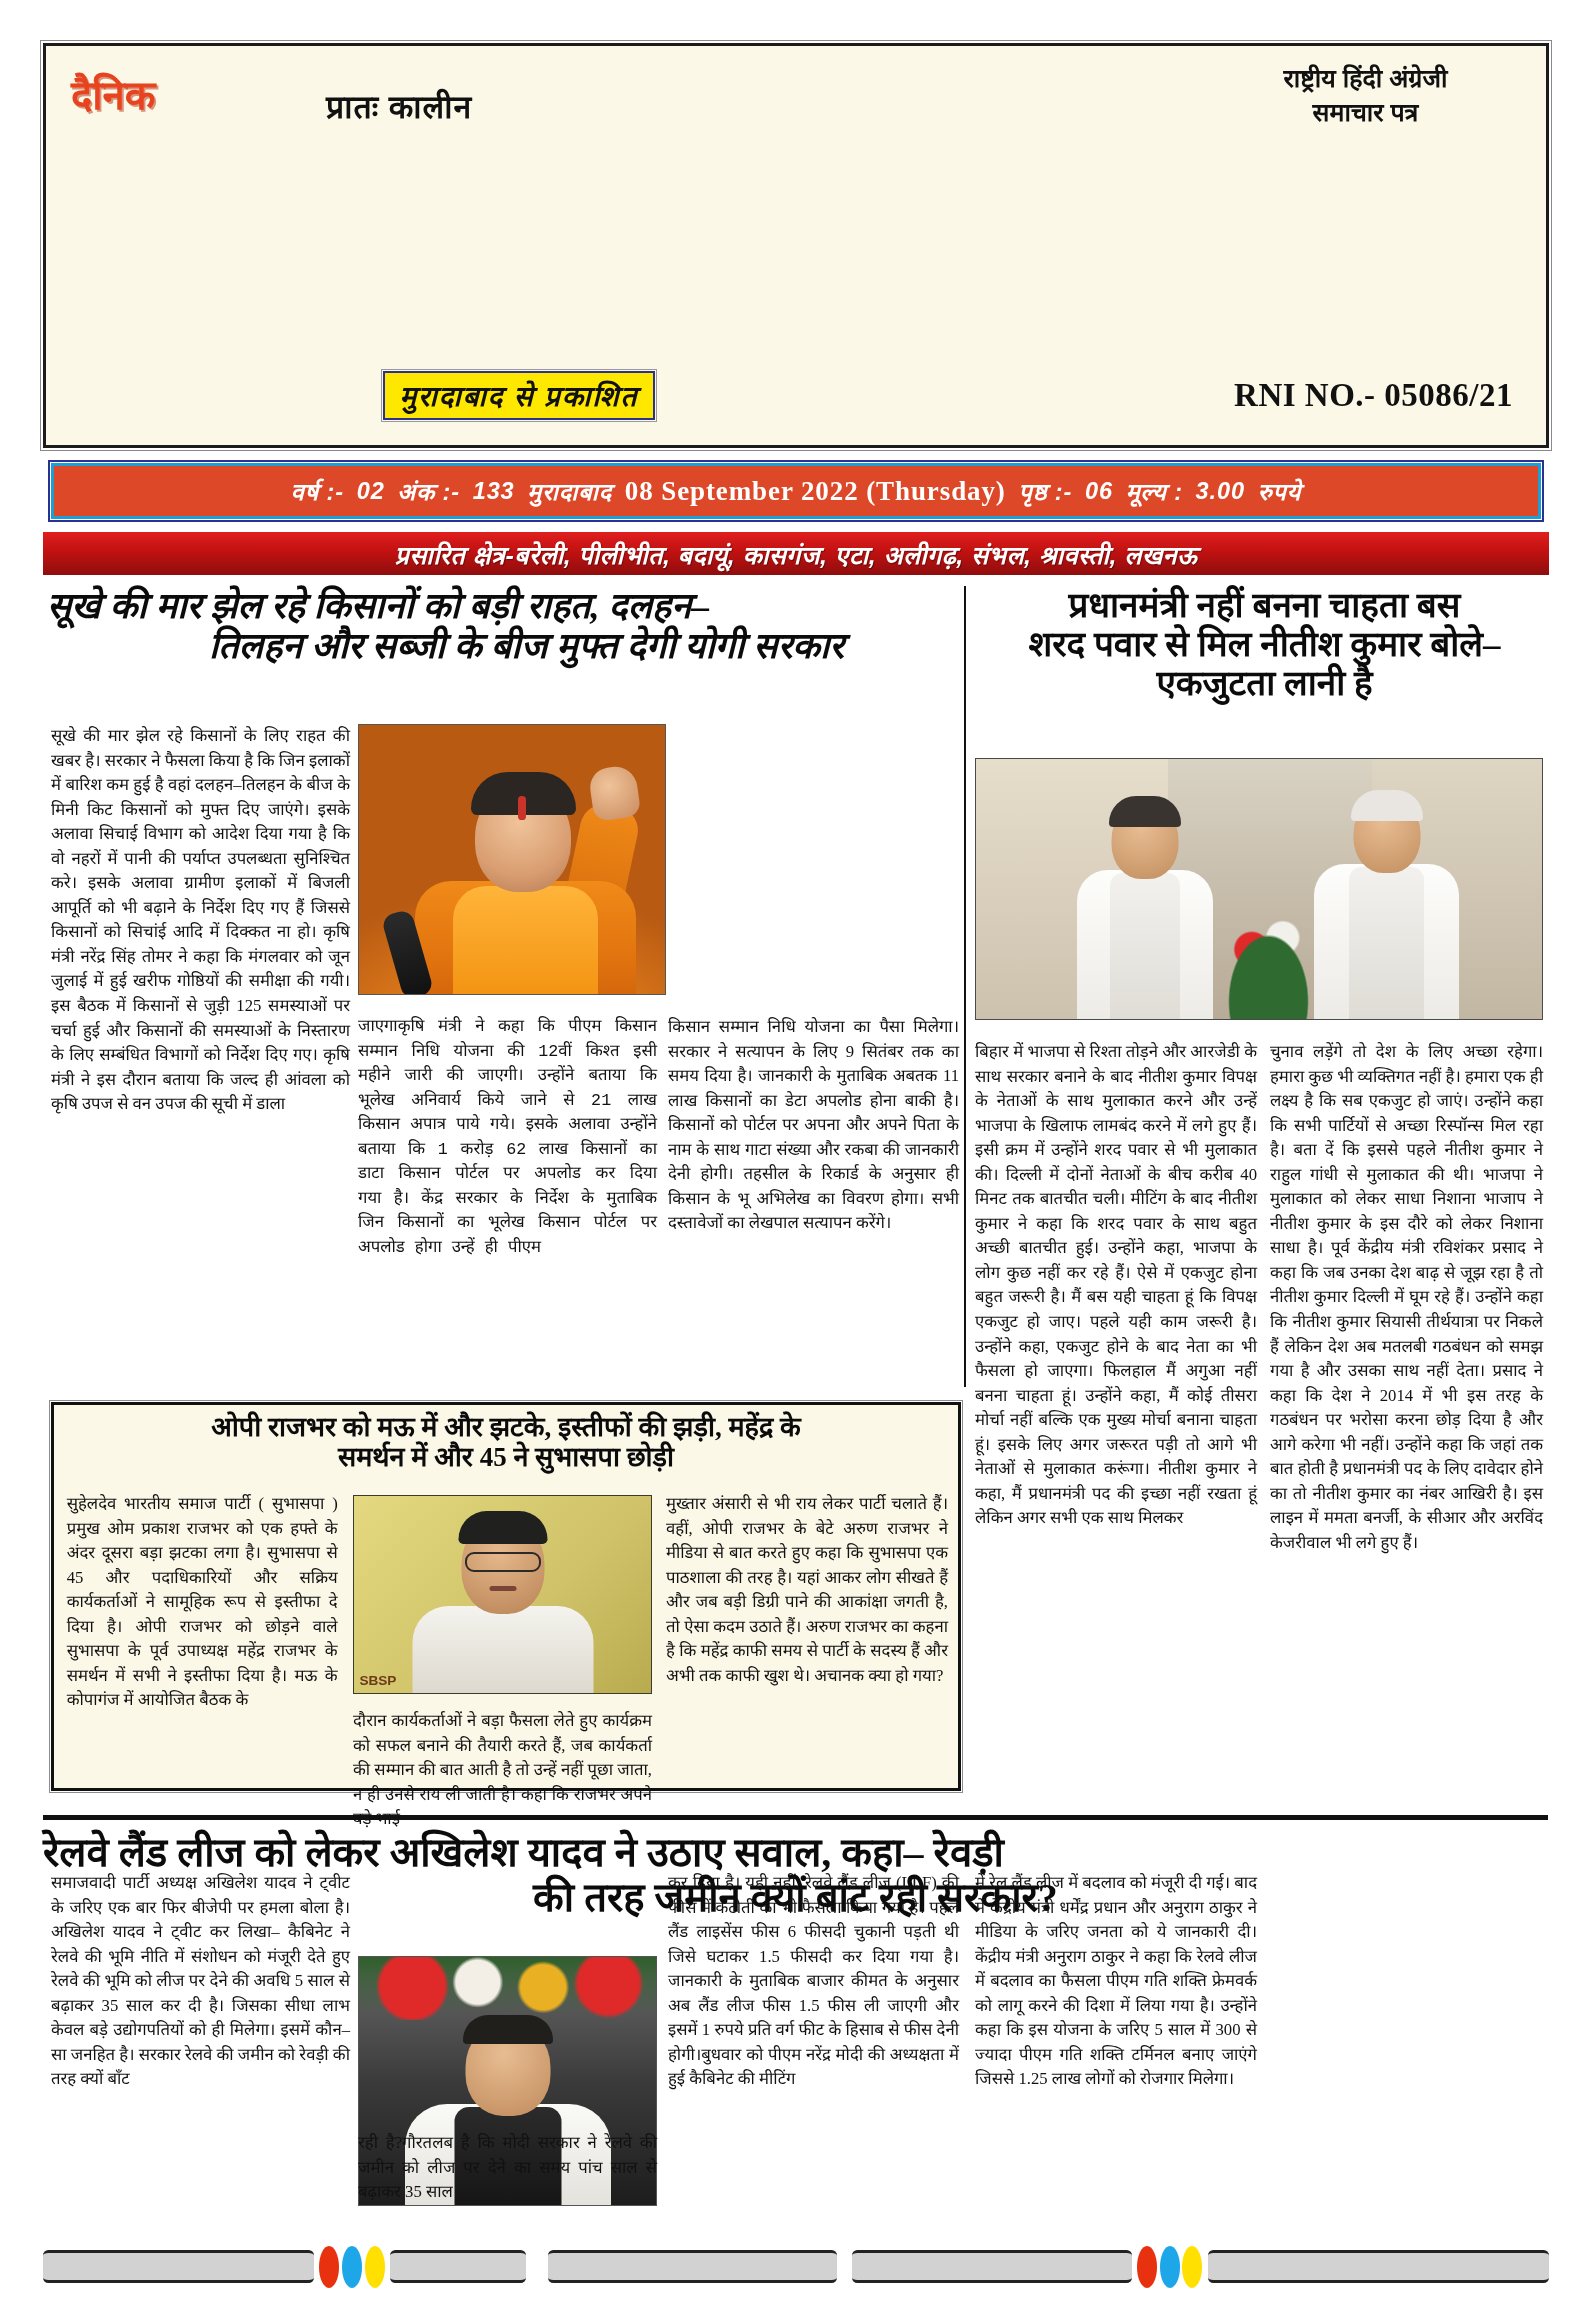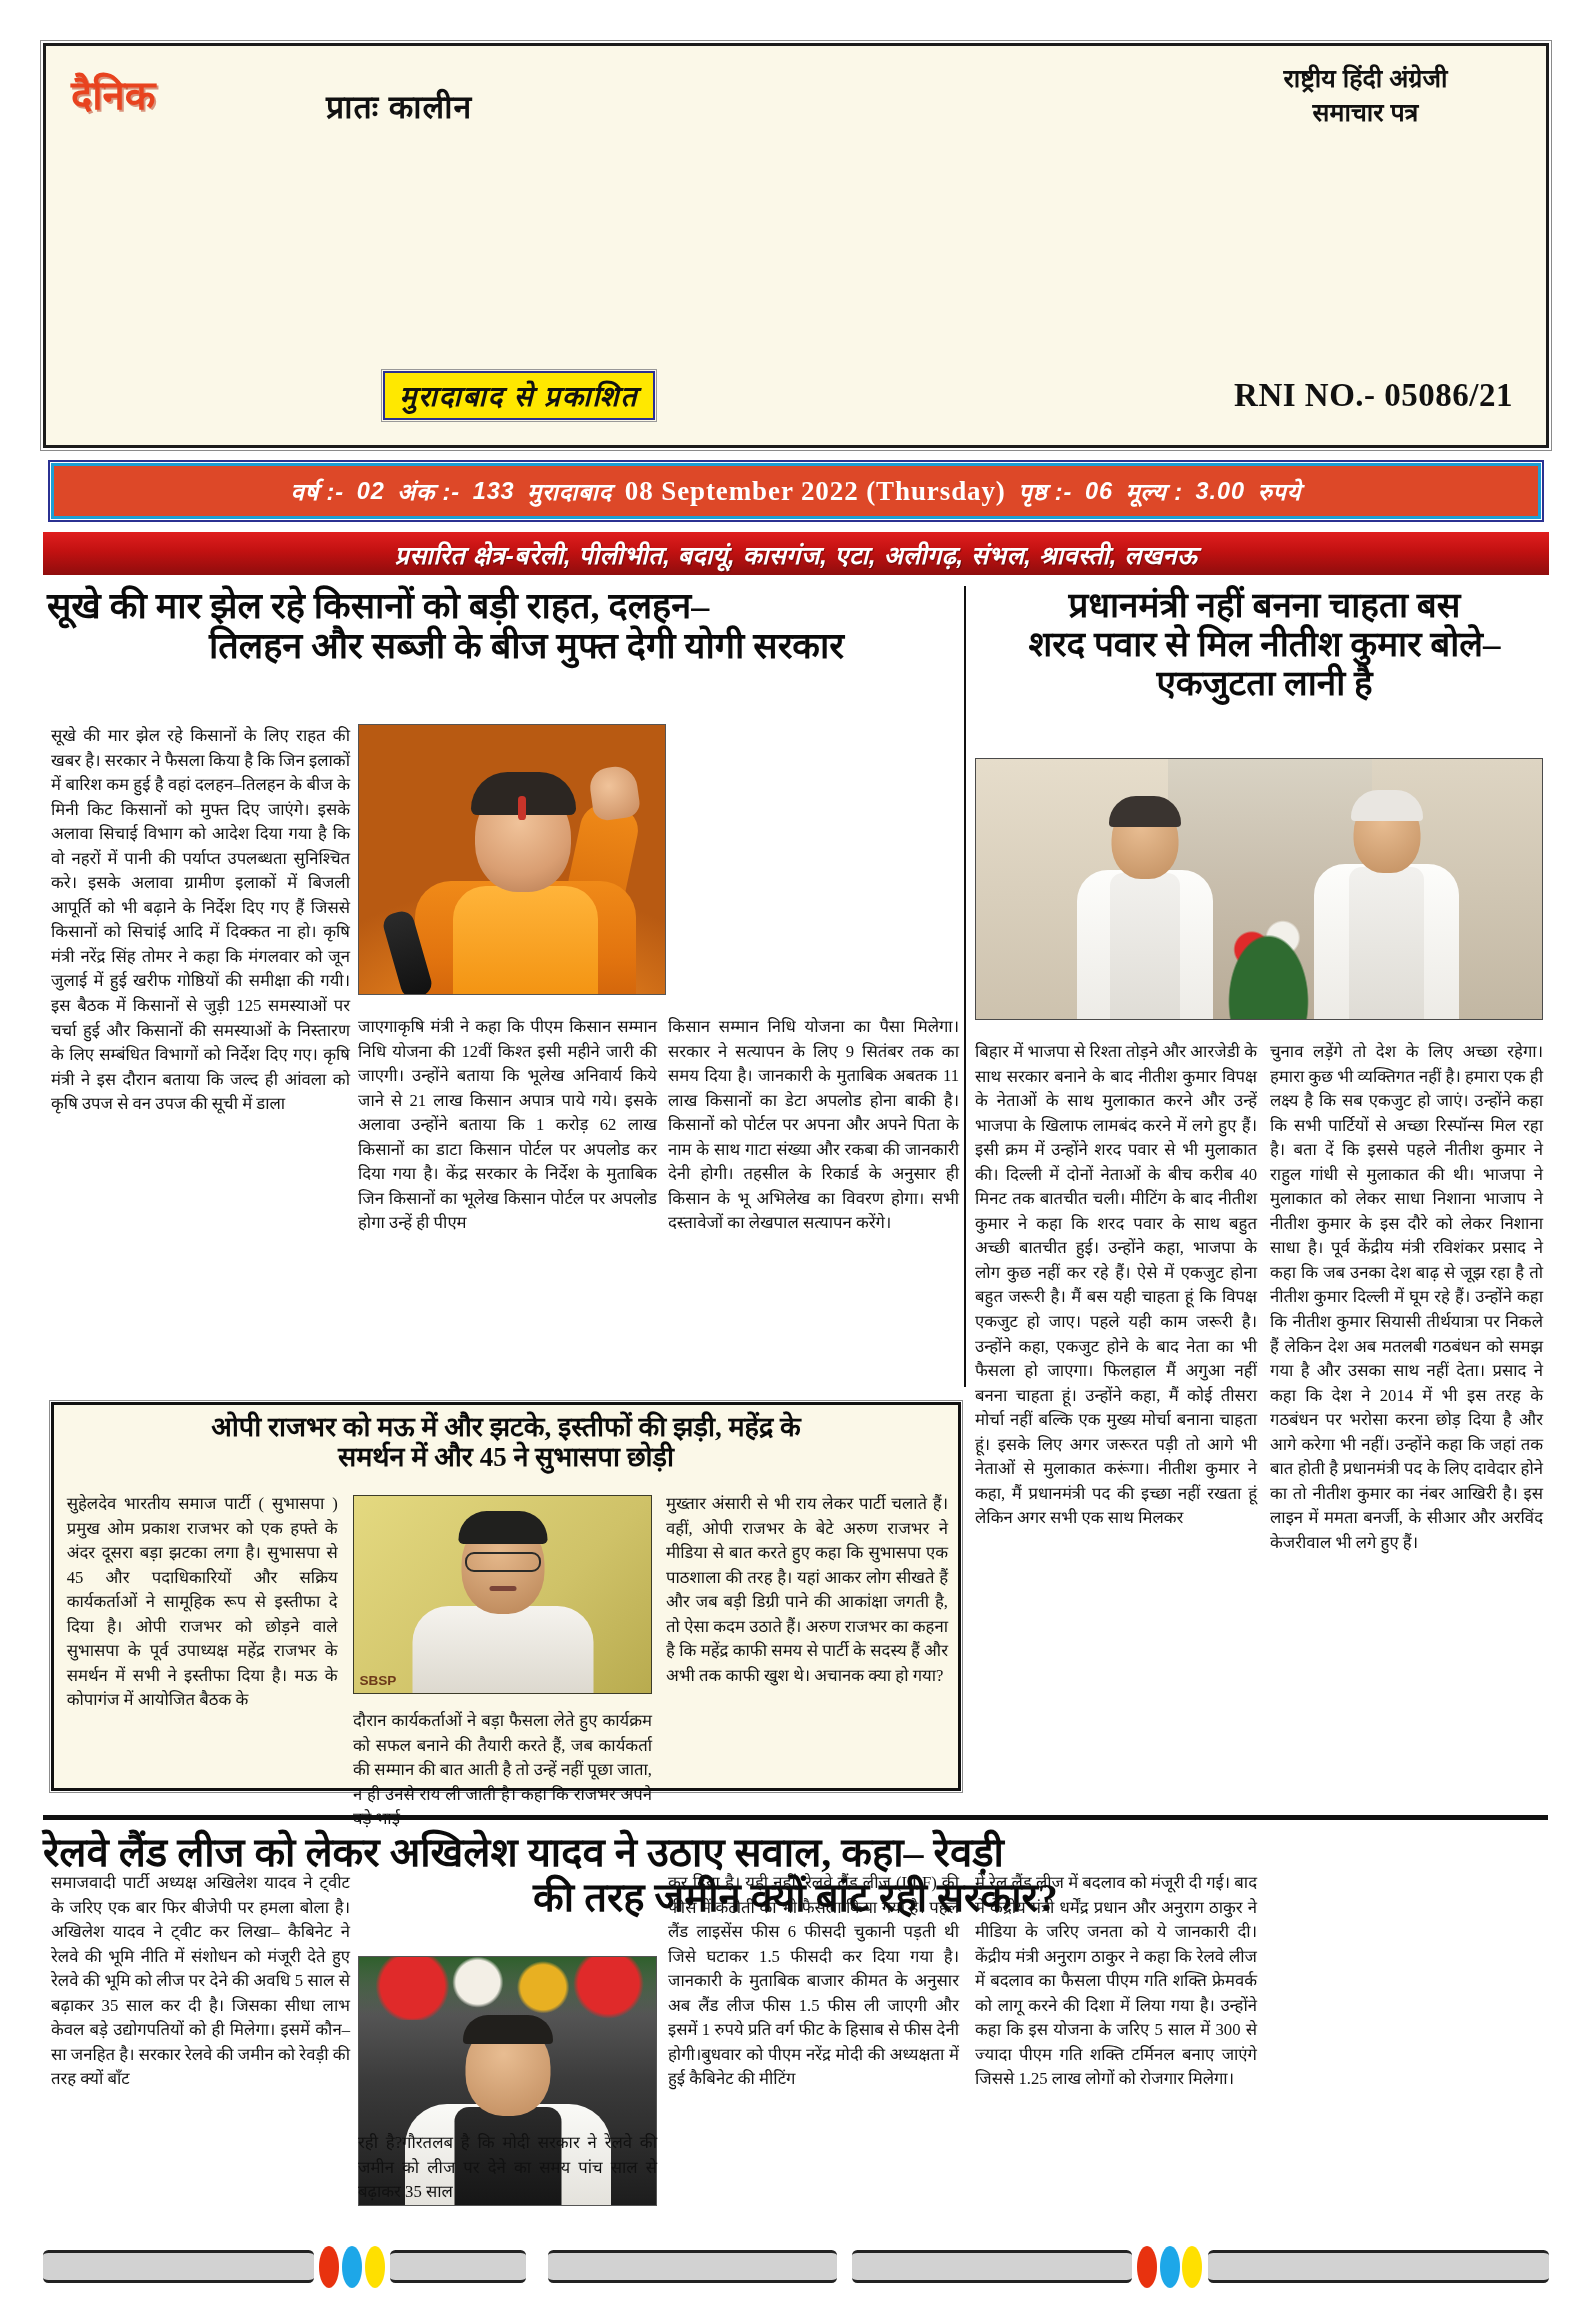--- a/index.html
+++ b/index.html
@@ -138,20 +138,21 @@
     color: #111;
     hyphens: none;
   }
 
   
   .story1-hl {
     position: absolute; left: 47px; top: 586px;
     width: 959px;
     font-size: 36px;
     text-align: left;
+    font-style: italic;
   }
   .story1-hl .l2 { display:block; text-align:center; }
   .story1-photo {
     position: absolute; left: 358px; top: 724px;
     width: 308px; height: 271px;
     background:
       radial-gradient(ellipse 80% 60% at 50% 120%, #e8962f 0%, #d9761a 55%, #b85a12 100%),
       linear-gradient(180deg,#b6524f 0%,#9b4040 40%,#7c3836 100%);
     border: 0.9px solid #555;
     overflow: hidden;
@@ -192,21 +193,21 @@
     transform: rotate(-8deg);
   }
   .st1p-mic {
     position:absolute; left:33px; top:186px; width:31px; height:87px;
     background: linear-gradient(180deg,#2b2b2b,#111);
     border-radius: 12.7px;
     transform: rotate(-16deg);
   }
 
   .story1-c1 { position:absolute; left:51px;  top:724px; width:299px; }
-  .story1-c2 { position:absolute; left:358px; top:1015px; width:299px; }
+  .story1-c2 { position:absolute; left:358px; top:1015px; width:299px;font-family:Liberation Mono, monospace; }
   .story1-c3 { position:absolute; left:668px; top:1015px; width:291px; }
 
   
   .story2-hl {
     position: absolute; left: 975px; top: 586px;
     width: 579px; font-size: 35px; text-align: center;
   }
   .story2-photo {
     position:absolute; left:975px; top:758px; width:568px; height:262px;
     background: linear-gradient(180deg,#d9d3c4 0%,#c9bfae 45%,#b8ab97 100%);

